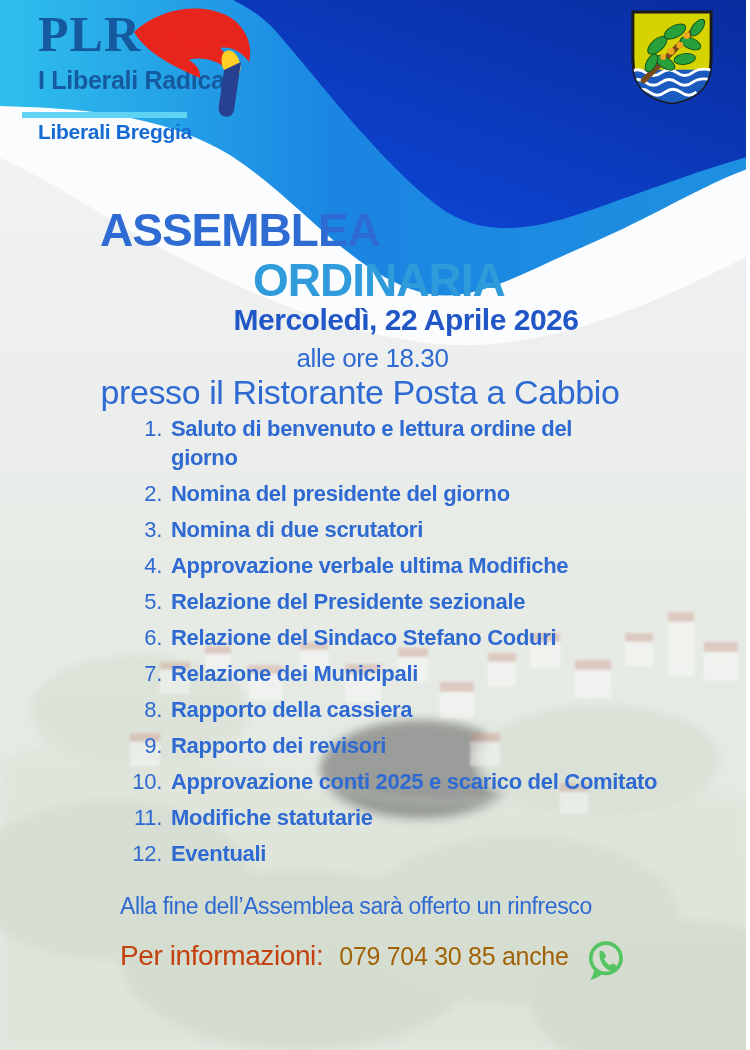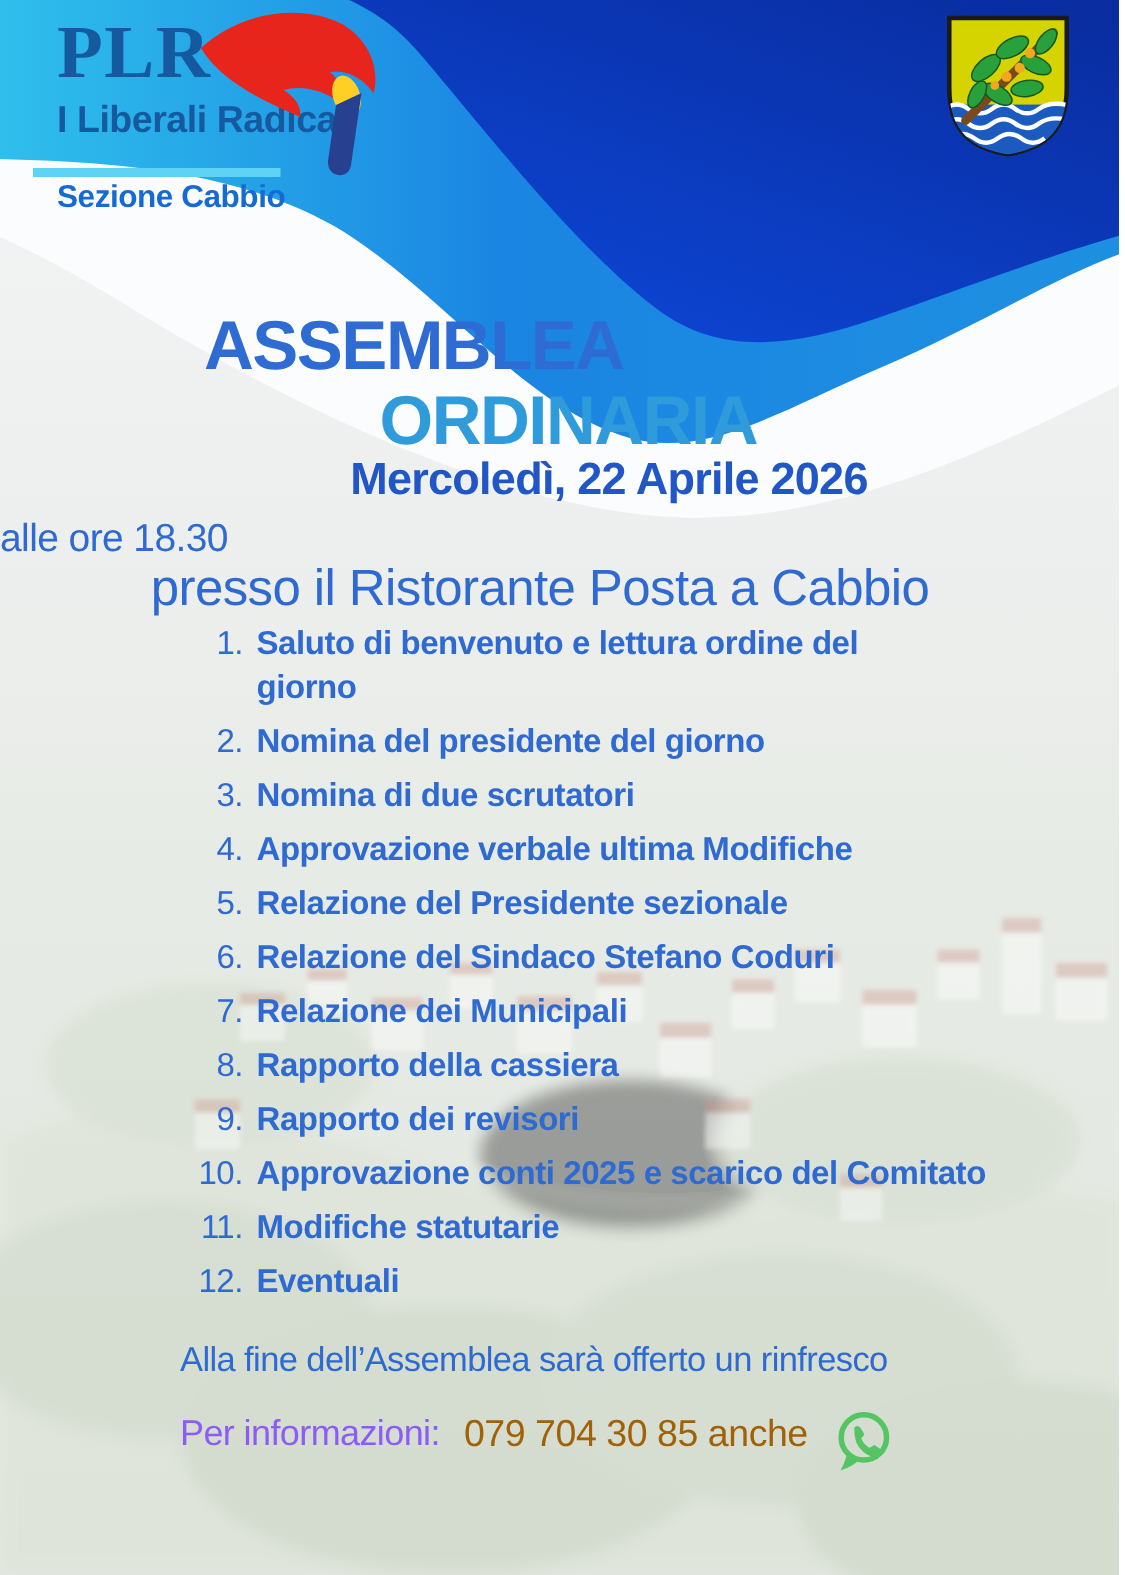--- a/index.html
+++ b/index.html
@@ -17,37 +17,37 @@
   .logo-block{position:absolute;top:6px;left:38px;width:300px;}
   .plr-acronym{font-family:"Liberation Serif",serif;font-weight:bold;font-size:50px;line-height:56px;color:#15599e;letter-spacing:1px;}
   .plr-name{font-weight:bold;font-size:25px;color:#15599e;letter-spacing:-0.3px;margin-top:4px;}
   .section-bar{position:absolute;top:106px;left:-16px;width:165px;height:6px;background:#5fd3f3;}
   .section-label{position:absolute;top:114px;left:0px;font-weight:bold;font-size:21px;color:#156ad4;letter-spacing:-0.3px;}
   .flame{position:absolute;top:2px;left:130px;}
 
   .crest{position:absolute;top:8px;left:628px;}
 
   
-  .title-line1{position:absolute;top:203px;left:100px;font-size:46px;font-weight:bold;color:#2e6bd3;letter-spacing:-1px;margin-left:36px;}
+  .title-line1{position:absolute;top:203px;left:100px;font-size:46px;font-weight:bold;color:#2e6bd3;letter-spacing:-1px;}
   .title-line2{position:absolute;top:253px;left:253px;font-size:46px;font-weight:bold;color:#2f9bdb;letter-spacing:-1px;text-align:right;}
 
   .event-date{position:absolute;top:303px;left:0;width:750px;text-align:center;font-size:30px;font-weight:bold;color:#2156c7;letter-spacing:-0.5px;padding-left:31px;}
-  .event-time{position:absolute;top:343px;left:0;width:745px;text-align:left;font-size:26px;color:#2e6ad2;letter-spacing:-0.4px;}
+  .event-time{position:absolute;top:343px;left:0;width:745px;text-align:center;font-size:26px;color:#2e6ad2;letter-spacing:-0.4px;}
   .event-venue{position:absolute;top:373px;left:0;width:720px;text-align:center;font-size:34px;color:#2e6ad2;letter-spacing:-0.4px;}
 
   
   .agenda{position:absolute;top:414px;left:118px;width:600px;margin:0;padding:0;list-style:none;}
   .agenda li{display:flex;margin-bottom:7px;line-height:29px;font-size:22px;color:#2e6ad2;letter-spacing:-0.3px;}
   .agenda .num{width:44px;text-align:right;flex:0 0 44px;}
   .agenda .txt{margin-left:9px;white-space:pre-line;font-weight:bold;}
 
   .closing-note{position:absolute;top:893px;left:120px;font-size:23px;color:#2e6ad2;letter-spacing:-0.4px;}
 
   .info-row{position:absolute;top:940px;left:120px;display:flex;align-items:flex-start;}
-  .info-label{font-size:24px;color:#8b5cf6;letter-spacing:-0.4px;line-height:32px;}
+  .info-label{font-size:28px;color:#c2410c;letter-spacing:-0.4px;line-height:32px;}
   .info-contact{margin-left:16px;text-align:center;}
   .info-phone{font-size:25px;color:#a16207;letter-spacing:-0.3px;line-height:32px;}
   .info-email{font-size:25px;color:#2e6ad2;letter-spacing:-0.3px;line-height:32px;}
   .wa-icon{margin-left:14px;margin-top:-2px;}
 </style>
 </head>
 <body>
 
 <div class="page">
 
@@ -126,21 +126,21 @@
 
     <path d="M0,0 H750 V168 C700,186 655,216 585,246 C520,274 470,306 420,292 C350,272 300,200 230,155 C160,112 70,108 0,106 Z" fill="url(#gradBase)"></path>
 
     <path d="M233,0 H750 V156 C700,170 648,190 585,212 C524,233 478,236 438,206 C383,165 318,80 280,36 C264,17 249,8 233,0 Z" fill="url(#gradDark)"></path>
   </svg>
 
   <div class="logo-block">
     <div class="plr-acronym">PLR</div>
     <div class="plr-name">I Liberali Radicali</div>
     <div class="section-bar"></div>
-    <div class="section-label">Sezione Cabbio</div>
+    <div class="section-label">Liberali Breggia</div>
   </div>
 
   <svg class="flame" width="135" height="118" viewBox="0 0 135 118">
     <path d="M4,30 C30,6 70,0 98,14 C114,23 124,42 119,60 C112,50 101,44 90,46 C97,52 101,61 98,68 C89,59 72,54 59,58 C67,63 71,69 70,76 C52,68 18,54 4,30 Z" fill="#e8251c"></path>
     <path d="M18,22 C40,34 70,42 96,40 C74,50 40,44 18,22 Z" fill="#e8251c" opacity="0.9"></path>
     <ellipse cx="101" cy="62" rx="9" ry="14" fill="#ffcf26" transform="rotate(-18 101 62)"></ellipse>
     <path d="M94,68 L111,60 L104,108 C103,114 98,116 93,114 C89,112 88,107 89,103 Z" fill="#27408f"></path>
   </svg>
 
   <svg class="crest" width="88" height="98" viewBox="0 0 90 100">

